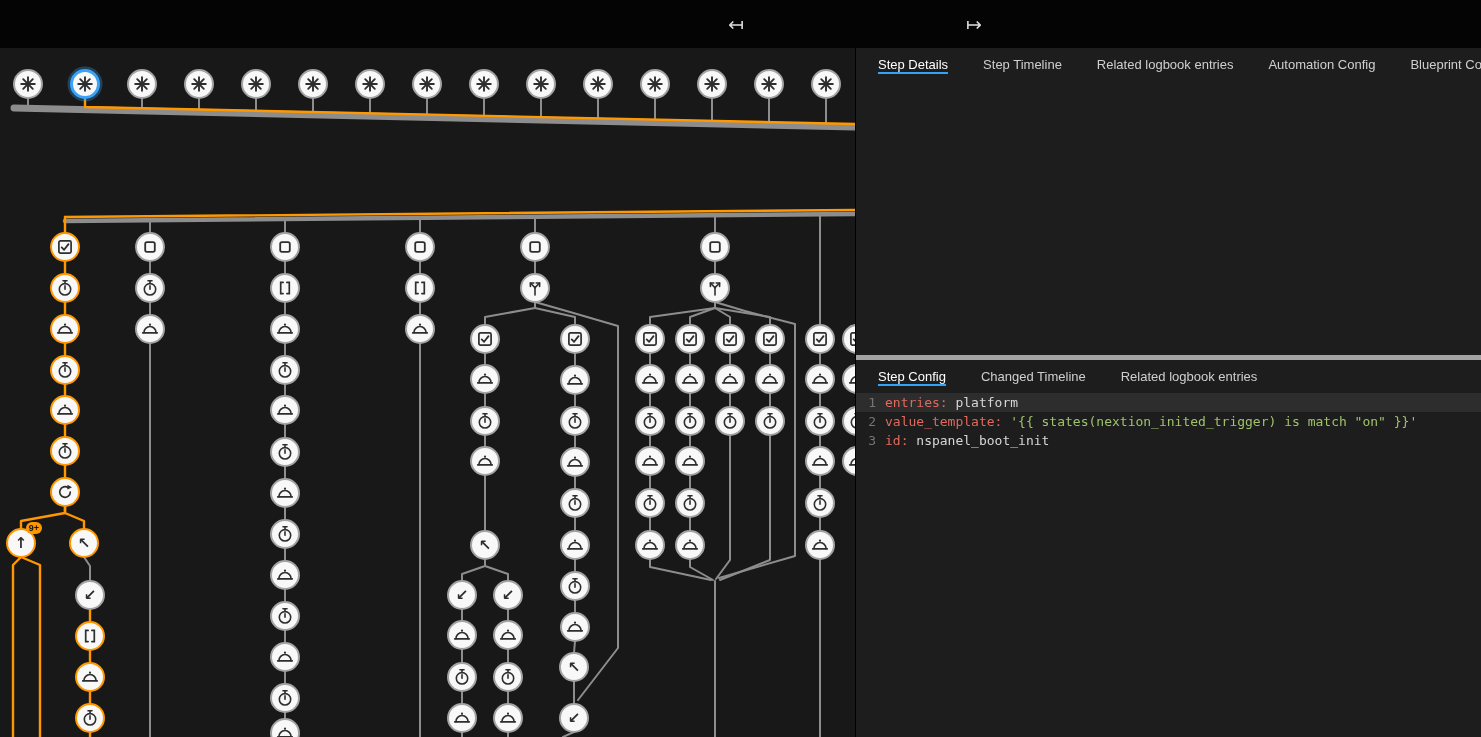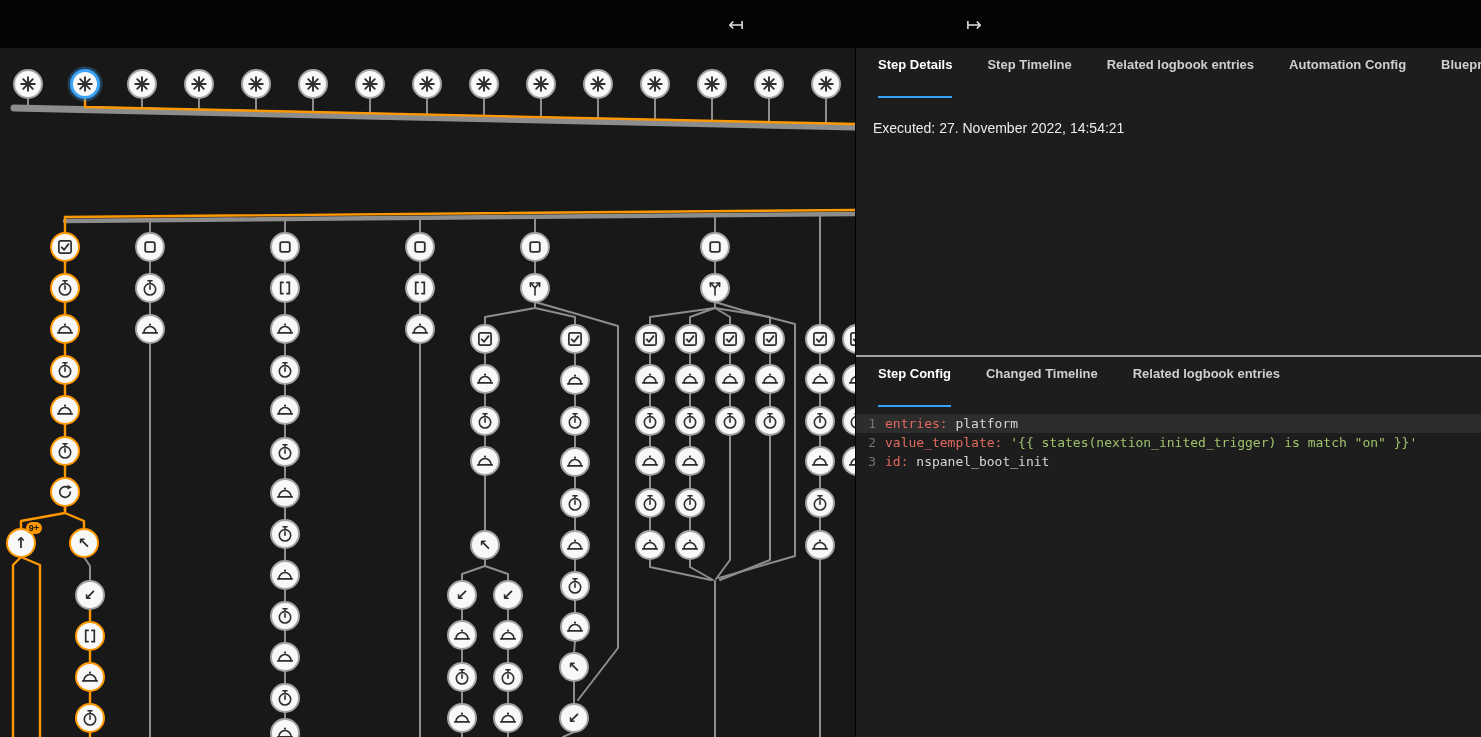--- a/index.html
+++ b/index.html
@@ -32,25 +32,25 @@
   .node.v2{border:3px solid #3aa3f8;box-shadow:0 0 0 2.5px rgba(58,163,248,.30);}
   .node .glyph{font-size:15px;font-weight:bold;color:#2e2e2e;line-height:1;
     font-family:"DejaVu Sans",sans-serif;}
   .node svg{display:block;}
   .badge{position:absolute;right:-8px;top:-8px;background:#ff9800;color:#141414;font-size:9px;
     font-weight:bold;padding:1px 3px;border-radius:6px;line-height:10px;}
   
   .panel{position:absolute;left:855px;top:48px;right:0;bottom:0;background:#1d1d1d;
     border-left:1px solid #000;display:flex;flex-direction:column;z-index:20;}
   .tabs{display:flex;gap:35px;padding:9px 14px 0 22px;font-size:13px;color:#cfcfcf;flex:none;}
-  .tab{padding-bottom:24px;cursor:pointer;white-space:nowrap;border-bottom:2px solid transparent;font-weight:bold;}
+  .tab{padding-bottom:0;cursor:pointer;white-space:nowrap;border-bottom:2px solid transparent;}
   .tab.active{color:#ffffff;border-bottom-color:#32a3f5;}
   .section-top{height:307px;flex:none;}
   .executed{padding:22px 17px;font-size:14px;color:#ececec;}
-  .section-bottom{flex:1;border-top:2px solid #a3a3a3;display:flex;flex-direction:column;}
+  .section-bottom{flex:1;border-top:5px solid #a3a3a3;display:flex;flex-direction:column;}
   .code{margin-top:7px;font-family:"DejaVu Sans Mono",monospace;font-size:13px;line-height:19px;}
   .code-row{display:flex;white-space:pre;}
   .code-row.active{background:#2d2d2d;}
   .gutter{width:20px;text-align:right;padding-right:7px;color:#757575;flex:none;user-select:none;}
   .code-text{padding-left:2px;}
   .tok-key{color:#e2695e;}
   .tok-plain{color:#d6d6d6;}
   .tok-string{color:#9fc26b;}
 </style>
 </head>
@@ -1115,21 +1115,20 @@
 
 <div class="panel">
   <div class="section-top">
     <div class="tabs">
       <div class="tab active">Step Details</div>
       <div class="tab">Step Timeline</div>
       <div class="tab">Related logbook entries</div>
       <div class="tab">Automation Config</div>
       <div class="tab">Blueprint Config</div>
     </div>
-    <div class="executed">Executed: 27. November 2022, 14:54:21</div>
   </div>
   <div class="section-bottom">
     <div class="tabs">
       <div class="tab active">Step Config</div>
       <div class="tab">Changed Timeline</div>
       <div class="tab">Related logbook entries</div>
     </div>
     <div class="code">
       <div class="code-row active">
         <span class="gutter">1</span>

